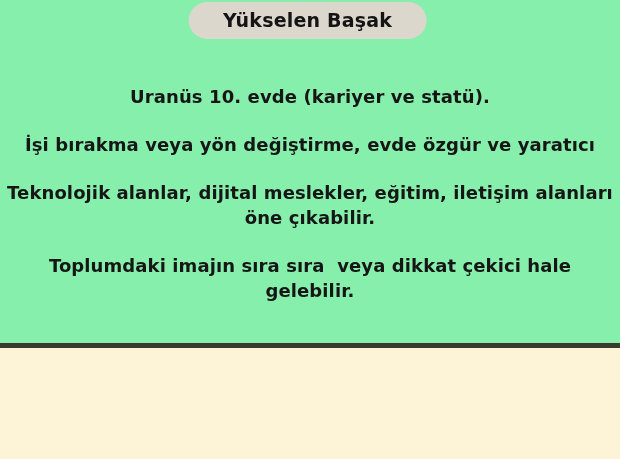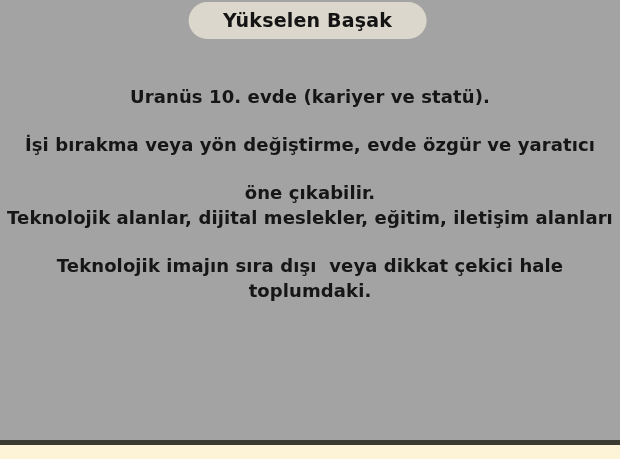--- a/index.html
+++ b/index.html
@@ -5,22 +5,22 @@
   * { margin: 0; padding: 0; box-sizing: border-box; }
   html, body { width: 620px; height: 459px; }
   body {
     font-family: "DejaVu Sans", "Liberation Sans", sans-serif;
     background: #fdf3d6;
     overflow: hidden;
   }
   .page {
     position: relative;
     width: 620px;
-    height: 445px;
-    background: #a3a3a3;
+    height: 348px;
+    background: #86efac;
   }
   .title-pill {
     position: absolute;
     top: 2px;
     left: 50%;
     transform: translateX(-51%);
     background: #dcd7cc;
     border-radius: 19px;
     padding: 7px 30px 8px 30px;
     min-width: 238px;
@@ -75,27 +75,27 @@
     <div class="paragraph">
       <span class="line">Uranüs 10. evde (kariyer ve statü).</span>
     </div>
 
 
     <div class="paragraph">
       <span class="line">İşi bırakma veya yön değiştirme, evde özgür ve yaratıcı</span>
     </div>
 
     <div class="paragraph">
+      <span class="line">Teknolojik alanlar, dijital meslekler, eğitim, iletişim alanları</span>
       <span class="line">öne çıkabilir.</span>
-      <span class="line">Teknolojik alanlar, dijital meslekler, eğitim, iletişim alanları</span>
     </div>
 
     <div class="paragraph">
-      <span class="line">Teknolojik imajın sıra dışı  veya dikkat çekici hale</span>
-      <span class="line">toplumdaki.</span>
+      <span class="line">Toplumdaki imajın sıra sıra  veya dikkat çekici hale</span>
+      <span class="line">gelebilir.</span>
     </div>
 
 
   </div>
 
   <div class="bottom-strip"></div>
 
 </div>
 
 </body></html>

